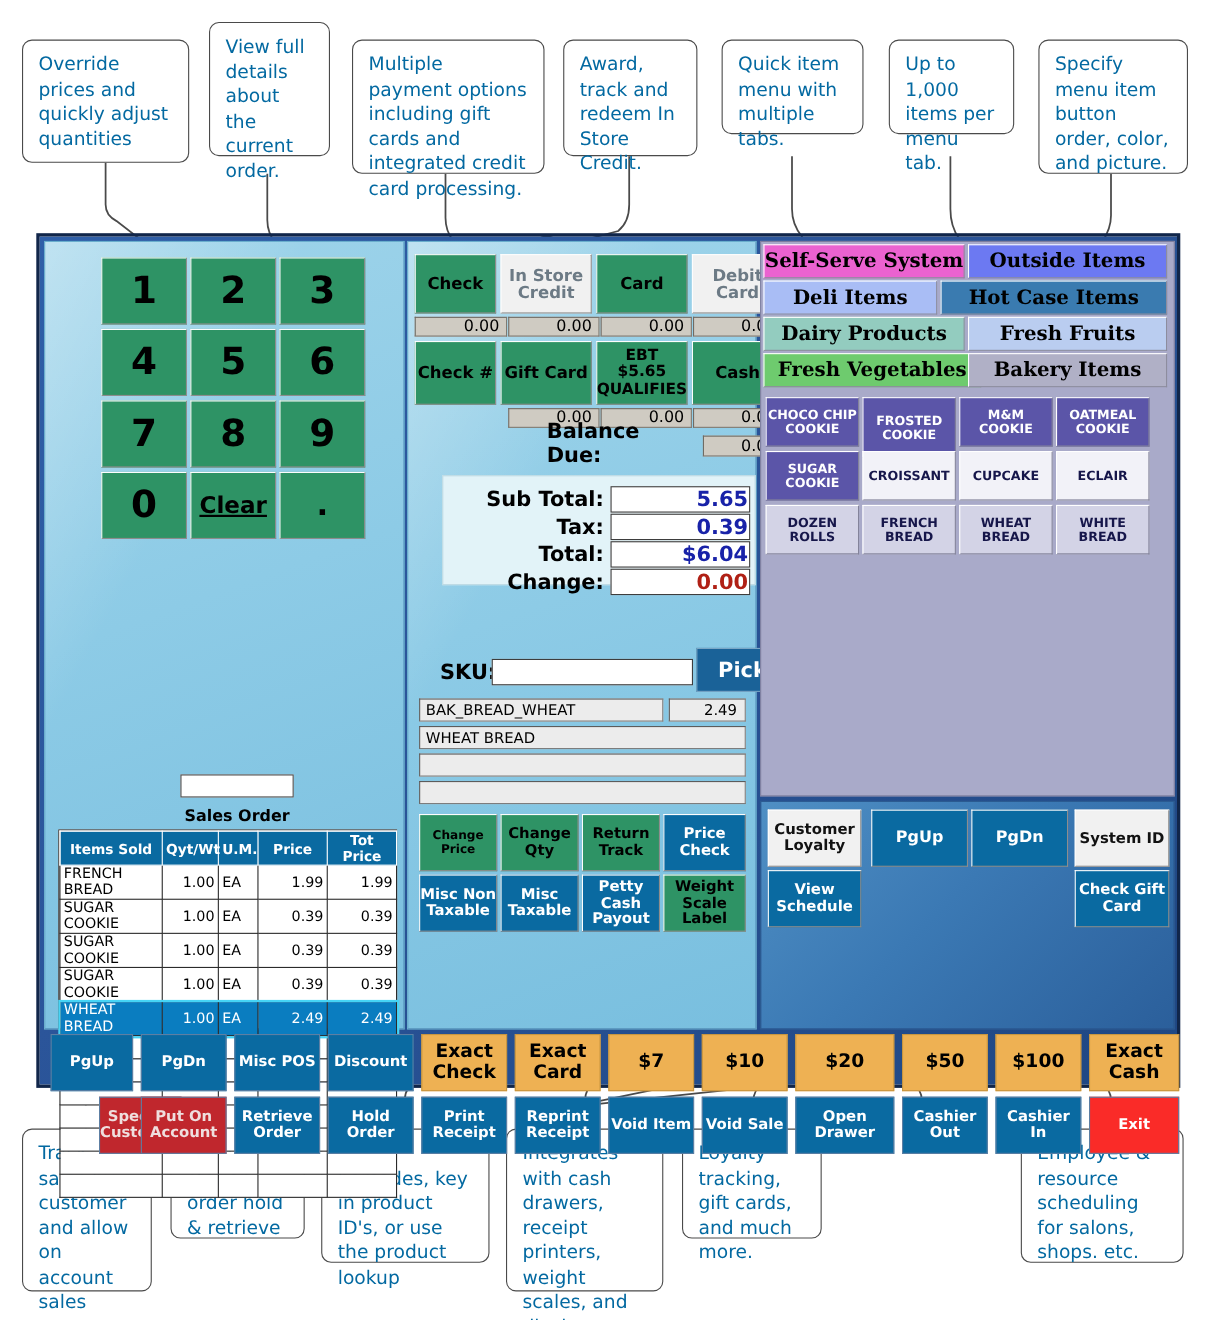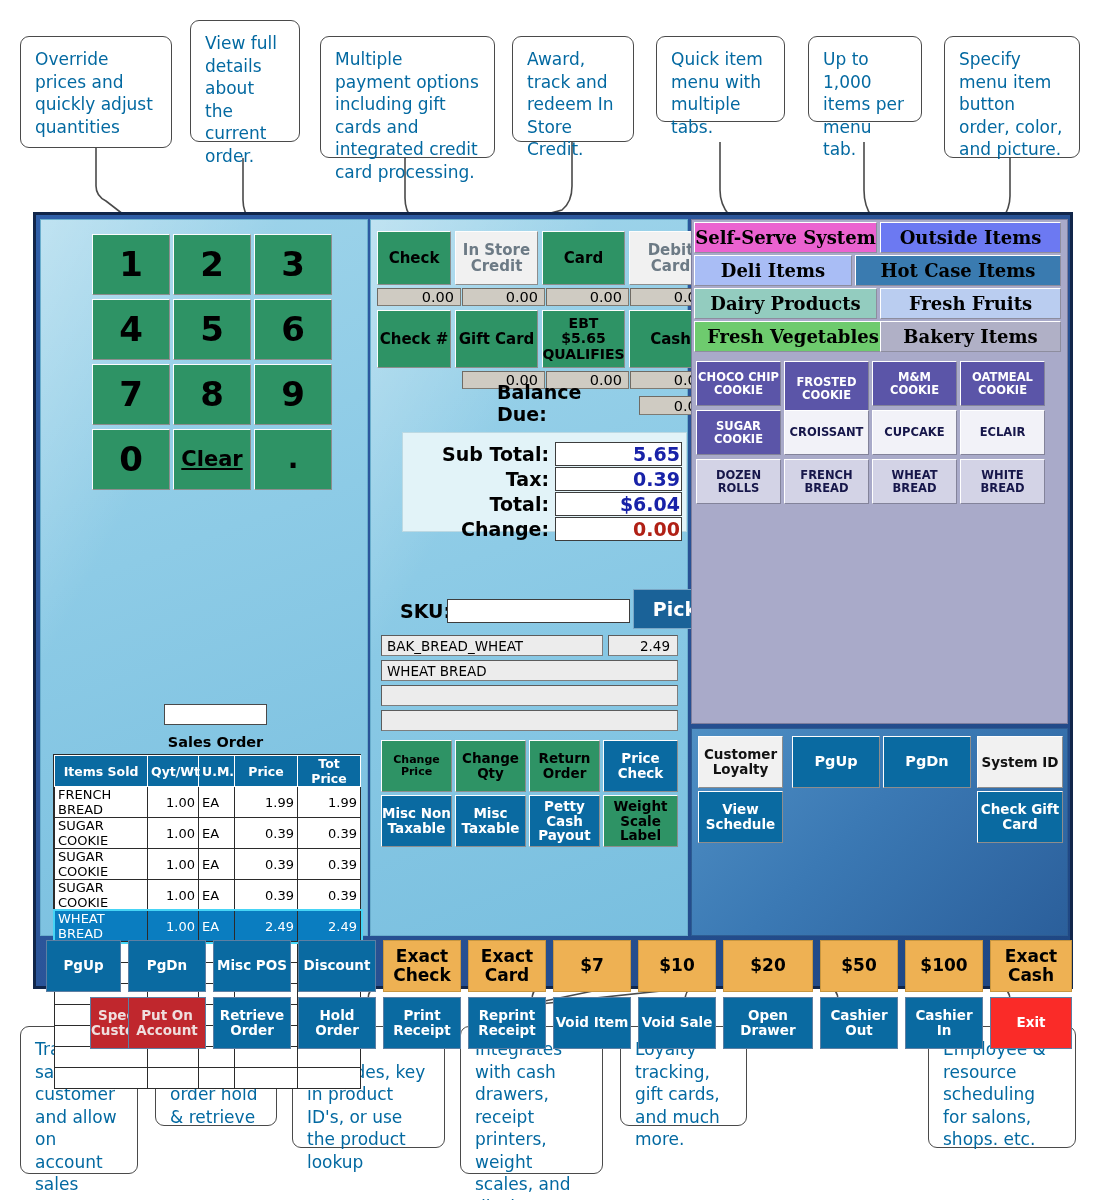--- a/index.html
+++ b/index.html
@@ -418,21 +418,21 @@
       <div class="infoField" style="left:10px;  top:415px; width:222px; height:21px;">BAK_BREAD_WHEAT</div>
       <div class="infoField r" style="left:237px; top:415px; width:70px;  height:21px;">2.49</div>
       <div class="infoField" style="left:10px;  top:440px; width:297px; height:21px;">WHEAT BREAD</div>
       <div class="infoField" style="left:10px; top:465px; width:297px; height:21px;"></div>
       <div class="infoField" style="left:10px; top:490px; width:297px; height:21px;"></div>
 
       <div class="btn green" style="left:10px;  top:520px; width:71px; height:52px; font-size:11px;">Change
 Price</div>
       <div class="btn green" style="left:84px;  top:520px; width:71px; height:52px; font-size:13.5px;">Change Qty</div>
       <div class="btn green" style="left:158px; top:520px; width:71px; height:52px; font-size:13.5px;">Return
-Order</div>
+Track</div>
       <div class="btn blue" style="left:232px; top:520px; width:75px; height:52px; font-size:13.5px;">Price Check</div>
       <div class="btn blue" style="left:10px;  top:575px; width:71px; height:52px; font-size:13.5px;">Misc Non
 Taxable</div>
       <div class="btn blue" style="left:84px;  top:575px; width:71px; height:52px; font-size:13.5px;">Misc
 Taxable</div>
       <div class="btn blue" style="left:158px; top:575px; width:71px; height:52px; font-size:13.5px;">Petty Cash
 Payout</div>
       <div class="btn green" style="left:232px; top:575px; width:75px; height:52px; font-size:13.5px;">Weight
 Scale Label</div>
     </div>

